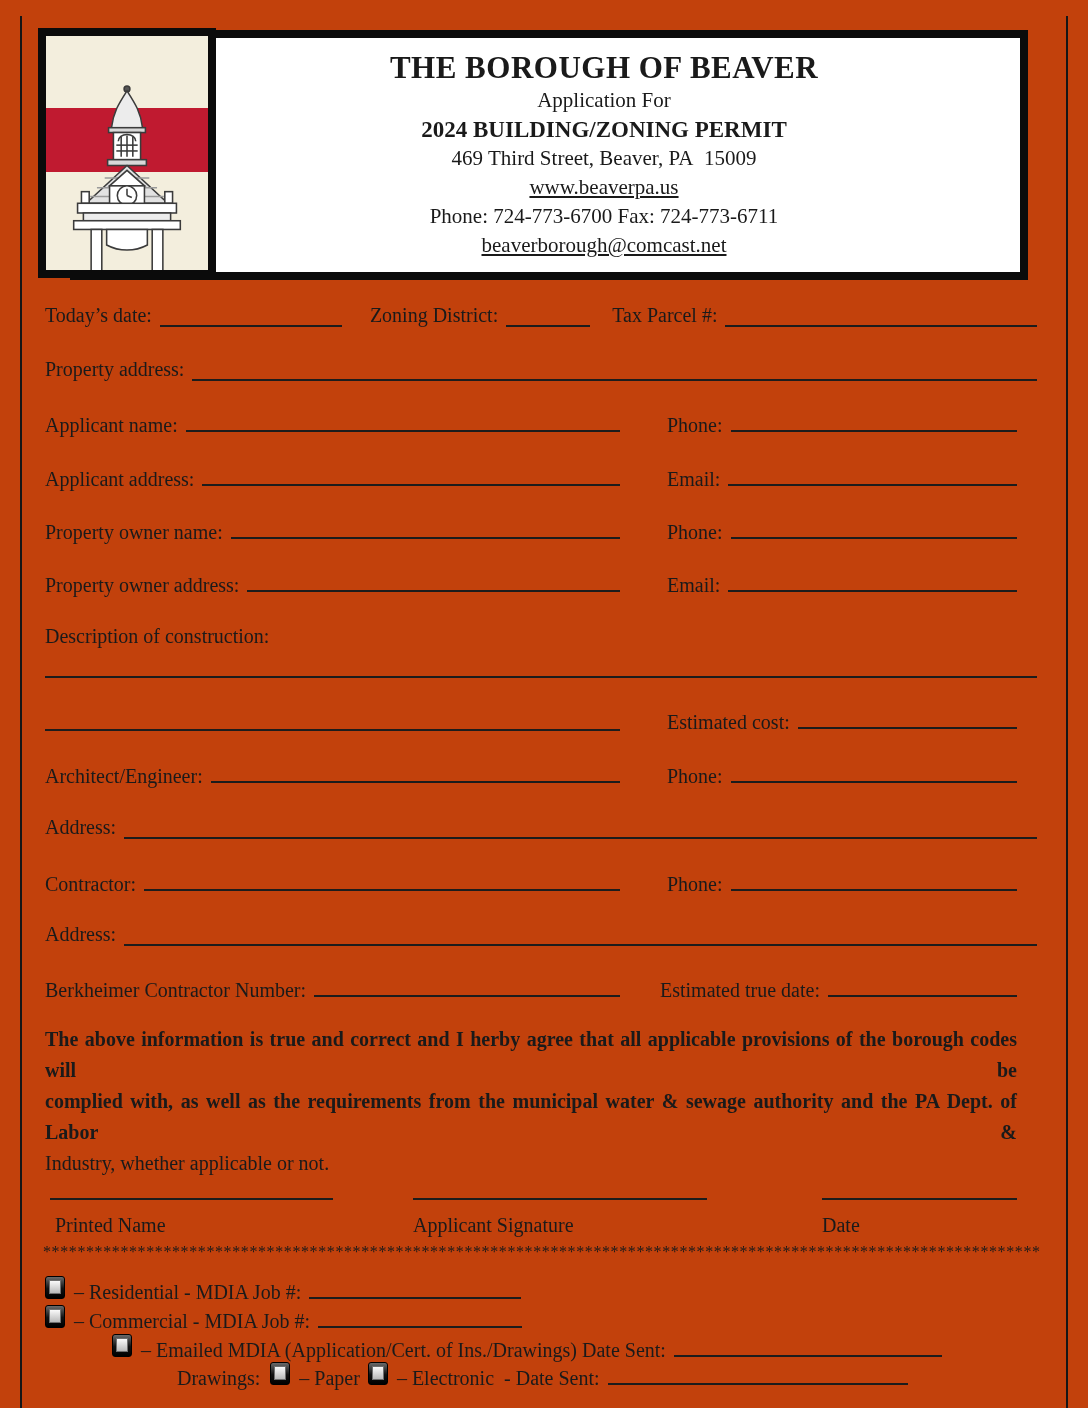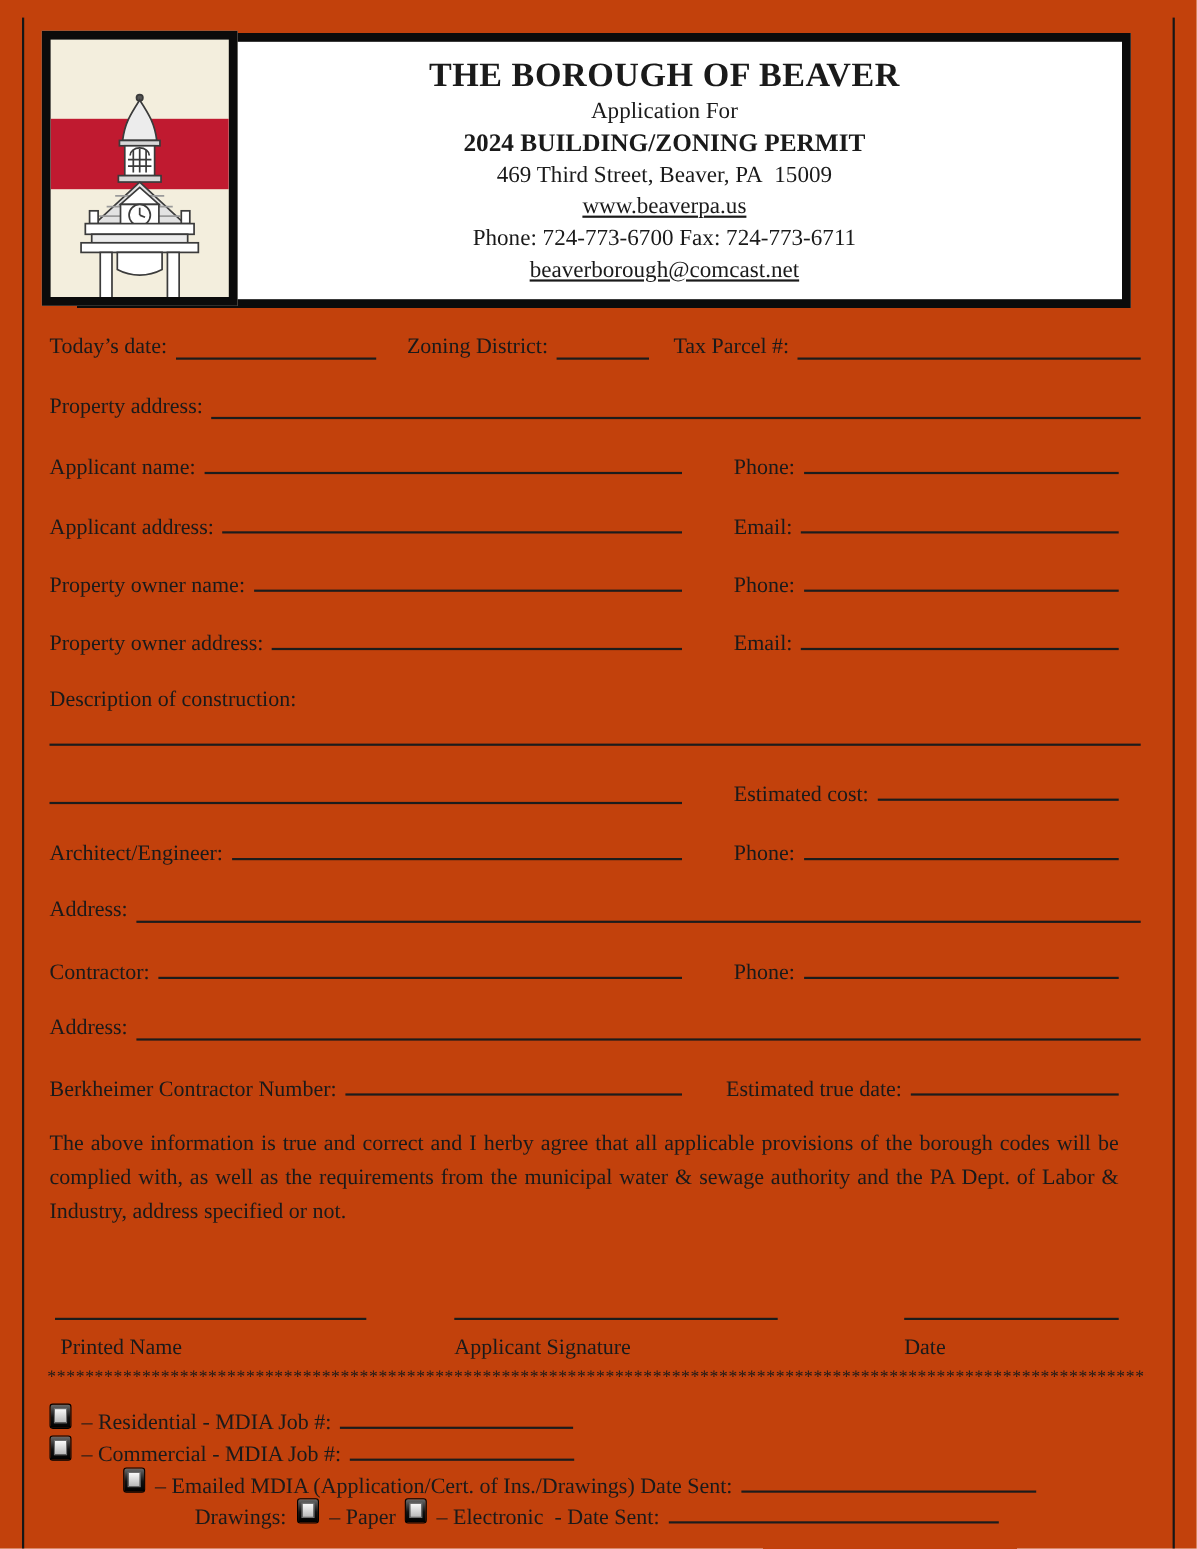--- a/index.html
+++ b/index.html
@@ -28,21 +28,21 @@
   .row.two{width:972px;}
   .lbl{margin-right:8px;}
   .blank{display:inline-block;height:22px;border-bottom:2px solid #1c1c1c;}
   .flex1{flex:1 1 auto;}
   .col-l{width:575px;display:flex;align-items:baseline;flex:0 0 auto;}
   .col-r{flex:1 1 auto;margin-left:47px;display:flex;align-items:baseline;}
 
   .fullline{position:absolute;left:45px;width:992px;height:28px;border-bottom:2px solid #1c1c1c;}
 
   .cert{position:absolute;left:45px;top:1024px;width:972px;font-size:20px;line-height:31px;}
-  .cert-line{text-align:justify;text-align-last:justify;}
+  .cert-line{text-align:justify;text-align-last:justify;font-weight:bold;}
 
   .sigline{position:absolute;height:30px;border-bottom:2px solid #1c1c1c;}
   .siglab{position:absolute;font-size:20px;}
 
   .sep{position:absolute;left:43px;top:1243px;width:998px;font-size:16px;letter-spacing:.6px;
        white-space:nowrap;overflow:hidden;}
 
   .mdia-row{position:absolute;display:flex;align-items:baseline;font-size:20px;white-space:nowrap;}
   .cbx{width:18px;height:21px;background:linear-gradient(180deg,#6a6a6a 0%,#111 55%,#000 100%);
        border:1px solid #000;border-radius:3px;position:relative;display:inline-block;flex:0 0 auto;}
@@ -215,21 +215,21 @@
     </span>
     <span class="col-r" style="margin-left:40px">
       <span class="lbl">Estimated true date:</span>
       <span class="blank flex1"></span>
     </span>
   </div>
 
   <div class="cert">
     <div class="cert-line">The above information is true and correct and I herby agree that all applicable provisions of the borough codes will be</div>
     <div class="cert-line">complied with, as well as the requirements from the municipal water &amp; sewage authority and the PA Dept. of Labor &amp;</div>
-    <div>Industry, address specified or not.</div>
+    <div>Industry, whether applicable or not.</div>
   </div>
 
   <div class="sigline" style="left:50px;top:1168px;width:283px"></div>
   <div class="sigline" style="left:413px;top:1168px;width:294px"></div>
   <div class="sigline" style="left:822px;top:1168px;width:195px"></div>
 
   <span class="siglab" style="left:55px;top:1214px">Printed Name</span>
   <span class="siglab" style="left:413px;top:1214px">Applicant Signature</span>
   <span class="siglab" style="left:822px;top:1214px">Date</span>
 

